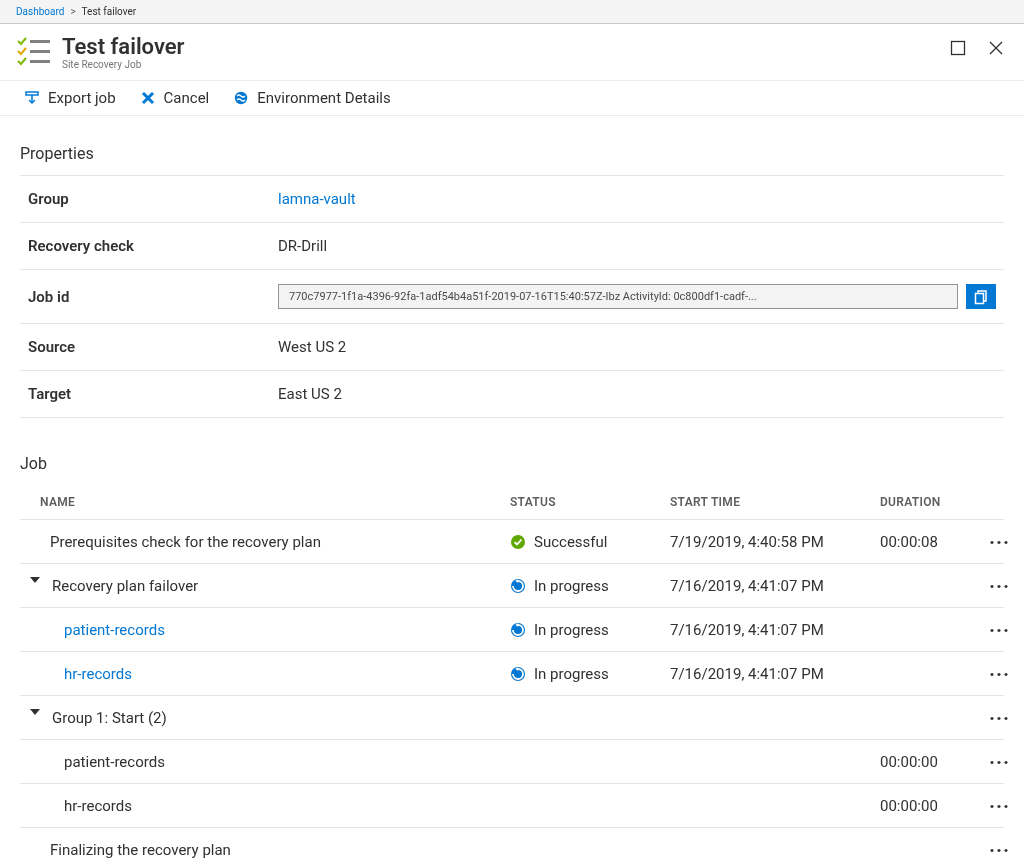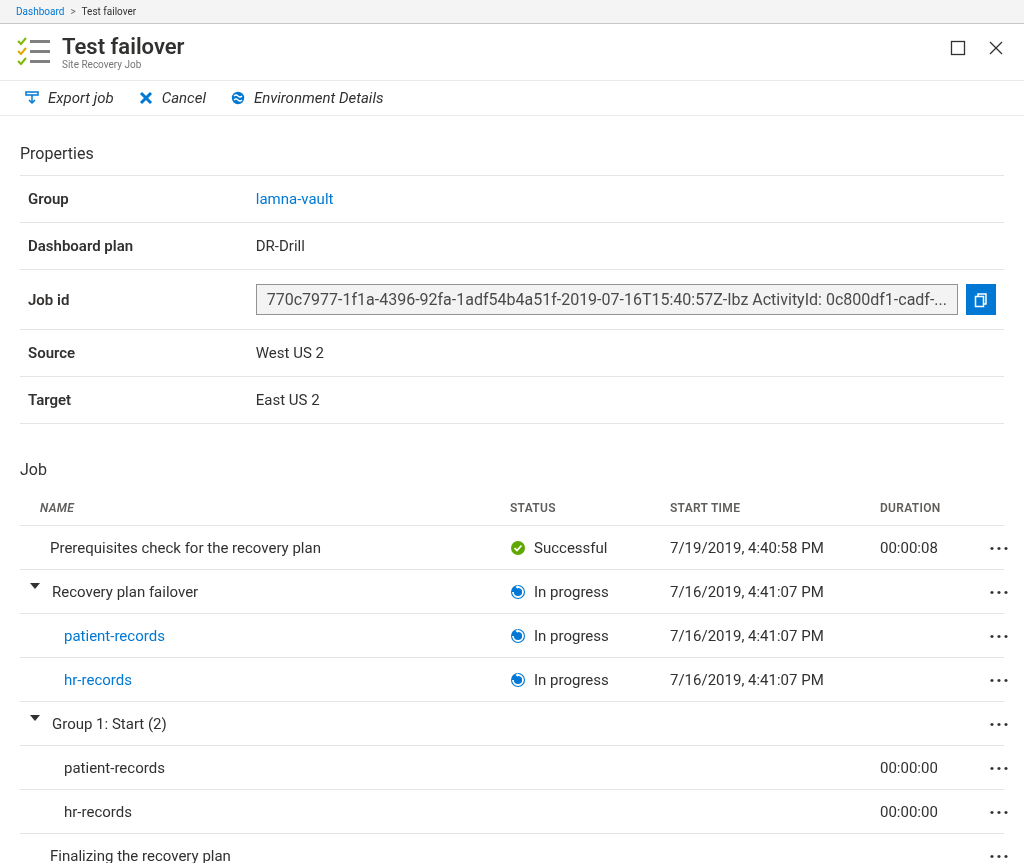--- a/index.html
+++ b/index.html
@@ -86,21 +86,20 @@
     border-top: 1px solid var(--lightborder);
     border-bottom: 1px solid var(--lightborder);
     font-size: 15px;
   }
   .cmd {
     display: inline-flex;
     align-items: center;
     gap: 8px;
     cursor: pointer;
     color: #323130;
-    font-style: italic;
   }
   .cmd .ic { width: 16px; height: 16px; color: var(--brand); flex:none; }
 
   
   .section { padding: 16px 20px 0 20px; }
   .section-title { font-size: 16px; color: #323130; margin: 12px 0 12px 0; font-weight: 400; }
 
   
   .props { width: 100%; border-collapse: collapse; }
   .props tr { border-top: 1px solid var(--rowborder); }
@@ -114,21 +113,21 @@
     display: flex;
     align-items: stretch;
     gap: 8px;
     width: 100%;
   }
   .jobid-box {
     flex: 1 1 auto;
     border: 1px solid #939393;
     background: #f3f3f3;
     color: #4a4a4a;
-    font-size: 16px;
+    font-size: 11px;
     padding: 5px 10px;
     white-space: nowrap;
     overflow: hidden;
     text-overflow: ellipsis;
   }
   .copy-btn {
     flex: none;
     width: 30px;
     background: var(--brand);
     display: flex;
@@ -252,21 +251,21 @@
 
 <div class="section">
   <div class="section-title">Properties</div>
   <table class="props">
     <tbody>
         <tr>
       <td class="key">Group</td>
       <td class="val"><a class="link">lamna-vault</a></td>
     </tr>
     <tr>
-      <td class="key">Dashboard plan</td>
+      <td class="key">Recovery check</td>
       <td class="val">DR-Drill</td>
     </tr>
     <tr>
       <td class="key">Job id</td>
       <td class="val">
         <div class="jobid-wrap">
           <div class="jobid-box">770c7977-1f1a-4396-92fa-1adf54b4a51f-2019-07-16T15:40:57Z-Ibz ActivityId: 0c800df1-cadf-...</div>
           <div class="copy-btn">
             <svg viewBox="0 0 16 16">
               <rect x="5" y="2" width="8" height="10" fill="none" stroke="#fff" stroke-width="1.5"></rect>
@@ -285,21 +284,21 @@
       <td class="val">East US 2</td>
     </tr>
   </tbody>
     </table>
 </div>
 
 <div class="job-section">
   <div class="section-title">Job</div>
 
   <div class="job-header">
-    <div style="padding-left:10px;font-style:italic;">NAME</div>
+    <div style="padding-left:10px;">NAME</div>
     <div>STATUS</div>
     <div>START TIME</div>
     <div>DURATION</div>
     <div></div>
   </div>
 
   <div class="job-row">
     <div class="name-cell indent-0">
         <span>Prerequisites check for the recovery plan</span>
       </div>

